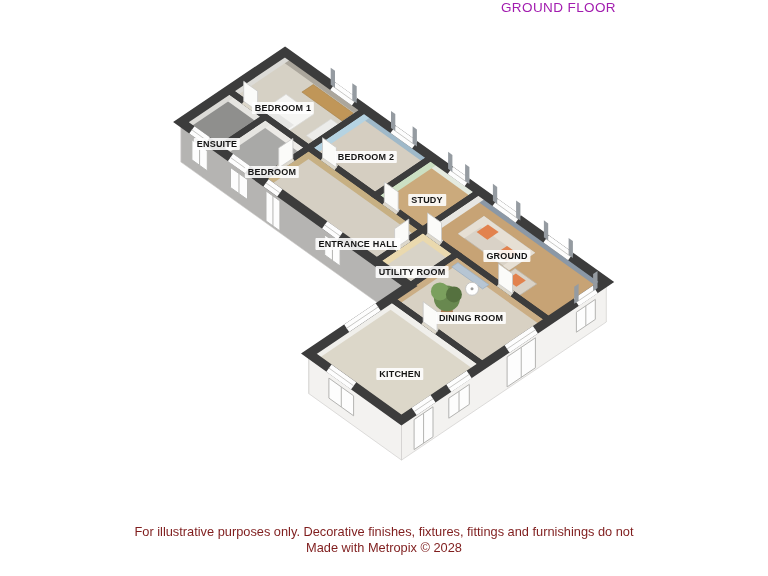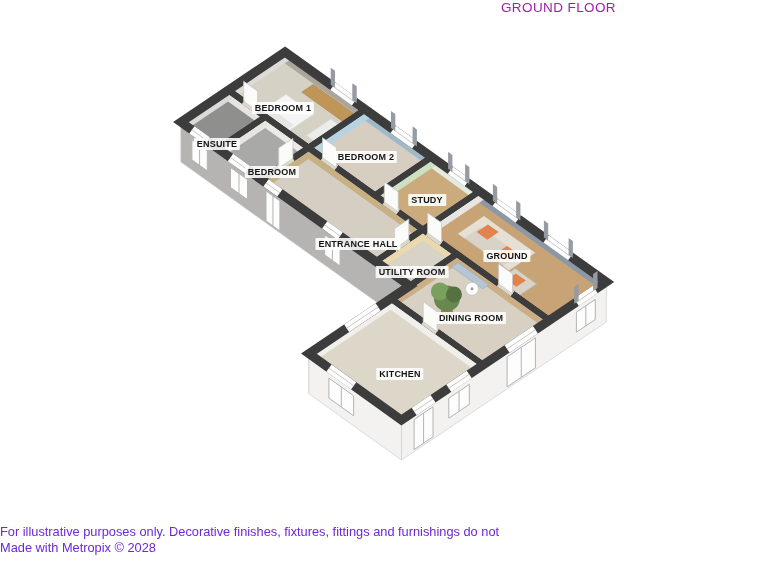--- a/index.html
+++ b/index.html
@@ -14,22 +14,22 @@
   .lbl-bedroom1{left:283px;top:108px}
   .lbl-bedroom2{left:366px;top:157px}
   .lbl-study{left:427px;top:200px}
   .lbl-lounge{left:507px;top:256px}
   .lbl-ensuite{left:217px;top:144px}
   .lbl-bathroom{left:272px;top:172px}
   .lbl-hall{left:358px;top:244px}
   .lbl-utility{left:412px;top:272px}
   .lbl-dining{left:471px;top:318px}
   .lbl-kitchen{left:400px;top:374px}
-  .footer{position:absolute;top:524px;left:0;width:768px;text-align:left;
-          font-size:12.8px;line-height:16.3px;color:#6d28d9;}
+  .footer{position:absolute;top:524px;left:0;width:768px;text-align:center;
+          font-size:12.8px;line-height:16.3px;color:#7f1d1d;}
 </style>
 </head>
 <body>
 
 <div class="stage">
   <div class="title">GROUND FLOOR</div>
 
   <svg id="plan-svg" width="768" height="520" viewBox="0 0 768 520">
       <g>
         <polygon points="285.0,52.0 181.0,122.1 181.0,162.1 285.0,92.0" fill="#a8a7a5" stroke="#c9c8c6" stroke-width="0.6" stroke-linejoin="miter"></polygon>

